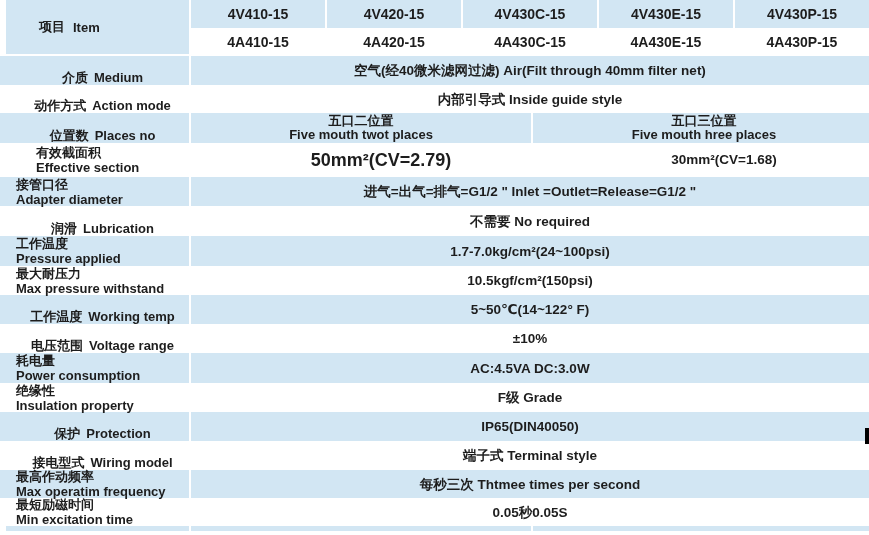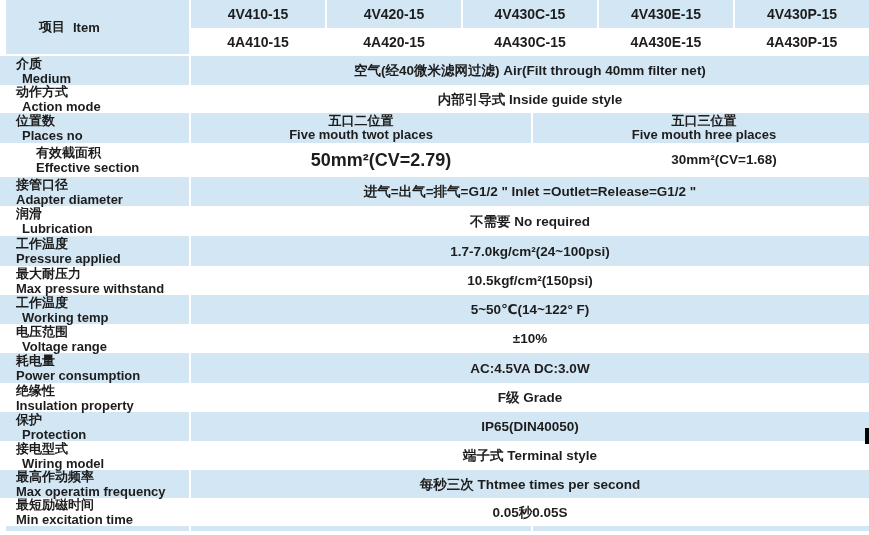--- a/index.html
+++ b/index.html
@@ -18,21 +18,21 @@
   .white{background:#ffffff;}
 
   
   .lbl{
     width:185px;min-width:185px;box-sizing:border-box;
     padding-left:10px;
     display:flex;flex-direction:column;justify-content:center;
     border-right:2px solid #ffffff;
     font-size:13px;line-height:15px;
   }
-  .lbl.oneline{flex-direction:column;align-items:flex-start;}
+  .lbl.oneline{flex-direction:row;align-items:flex-end;}
   .lbl.oneline .en{margin-left:6px;}
 
   
   .val{
     flex:1;display:flex;align-items:center;justify-content:center;
     text-align:center;font-size:13.5px;line-height:15px;
   }
   .half{
     width:342px;min-width:342px;box-sizing:border-box;
     display:flex;flex-direction:column;align-items:center;justify-content:center;

